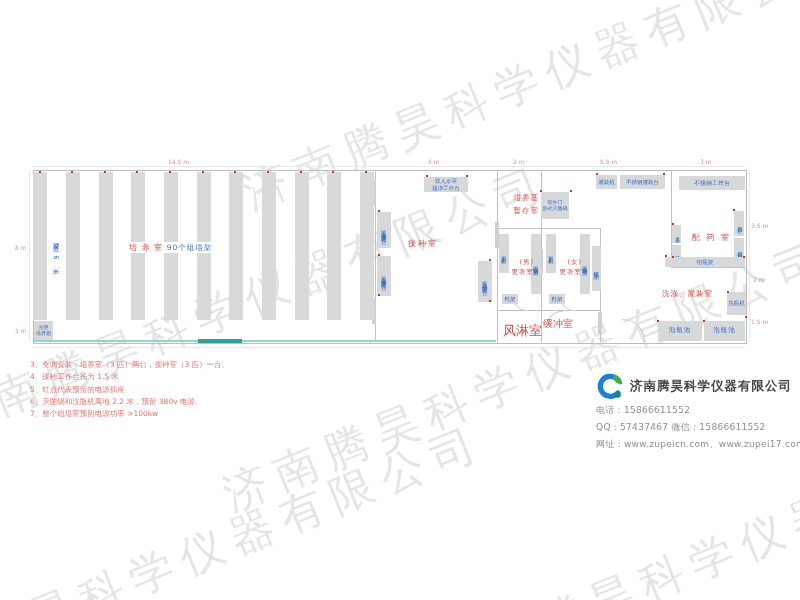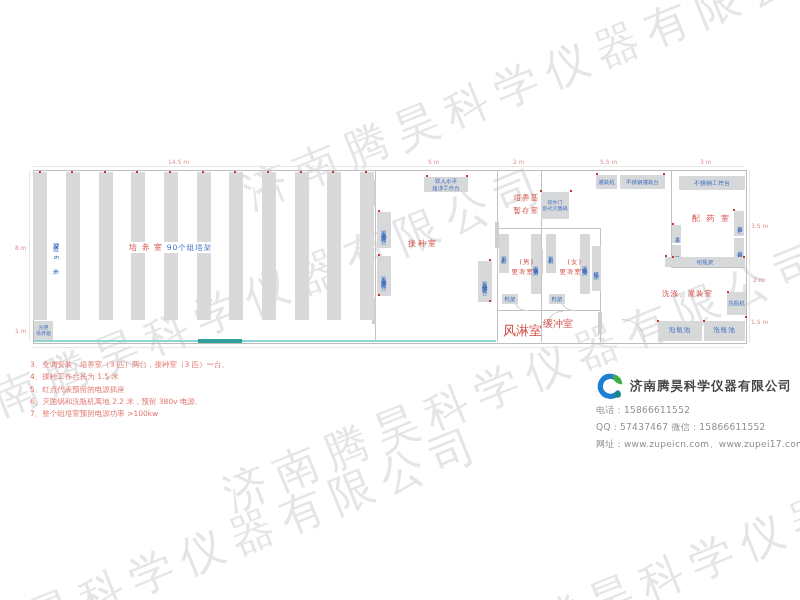--- a/index.html
+++ b/index.html
@@ -138,21 +138,21 @@
     <div>(女)</div>
     <div>更衣室</div>
   </div>
   <div class="box vbox" style="left:592px;top:246px;width:9px;height:45px;font-size:5.5px">组瓶架</div>
   <div class="box" style="left:502px;top:294px;width:16px;height:10px;font-size:5.5px">鞋架</div>
   <div class="box" style="left:549px;top:294px;width:16px;height:10px;font-size:5.5px">鞋架</div>
   <div class="rlabel" style="left:503px;top:322px;font-size:13px">风淋室</div>
   <div class="rlabel" style="left:543px;top:317px;font-size:10px">缓冲室</div>
 
   <div class="box" style="left:679px;top:176px;width:66px;height:14px;font-size:6px">不锈钢工作台</div>
-  <div class="rlabel" style="left:692px;top:213px;letter-spacing:2px">配 药 室</div>
+  <div class="rlabel" style="left:692px;top:232px;letter-spacing:2px">配 药 室</div>
   <div class="box vbox" style="left:672px;top:225px;width:9px;height:18px;font-size:5px">天平台</div>
   <div class="box vbox" style="left:672px;top:245px;width:9px;height:13px;font-size:5px">冰箱</div>
   <div class="box vbox" style="left:734px;top:211px;width:10px;height:25px;font-size:5px">药品柜</div>
   <div class="box vbox" style="left:734px;top:238px;width:10px;height:20px;font-size:5px">药品柜</div>
   <div class="box" style="left:665px;top:257px;width:80px;height:10px;font-size:5.5px">组瓶架</div>
 
   <div class="box" style="left:596px;top:175px;width:21px;height:14px;font-size:5.5px">灌装机</div>
   <div class="box" style="left:620px;top:175px;width:45px;height:14px;font-size:5.5px">不锈钢灌装台</div>
   <div class="rlabel" style="left:662px;top:289px;font-size:7.5px;letter-spacing:1px">洗涤、灌装室</div>
   <div class="box" style="left:727px;top:292px;width:19px;height:23px;font-size:5.5px">洗瓶机</div>

